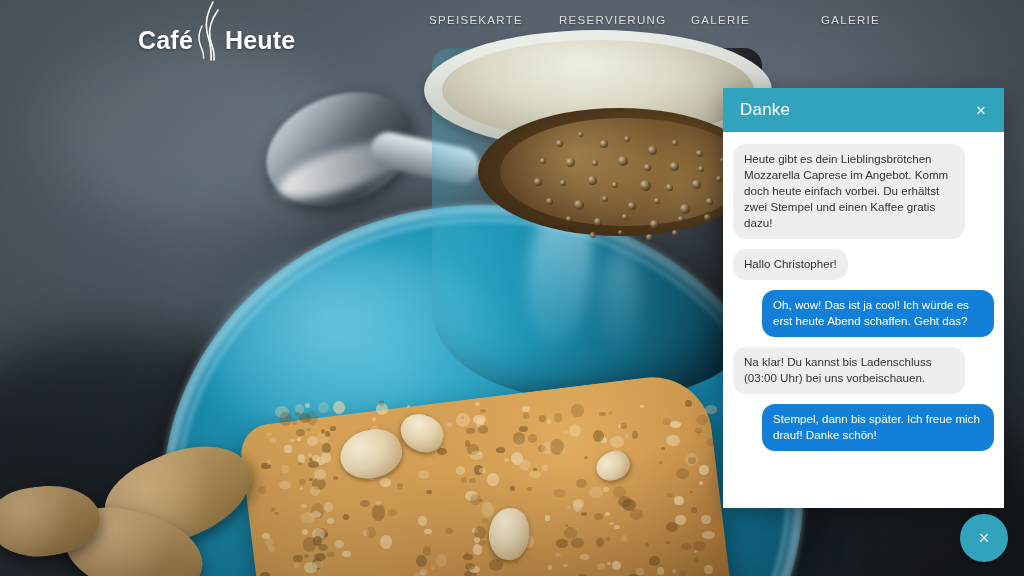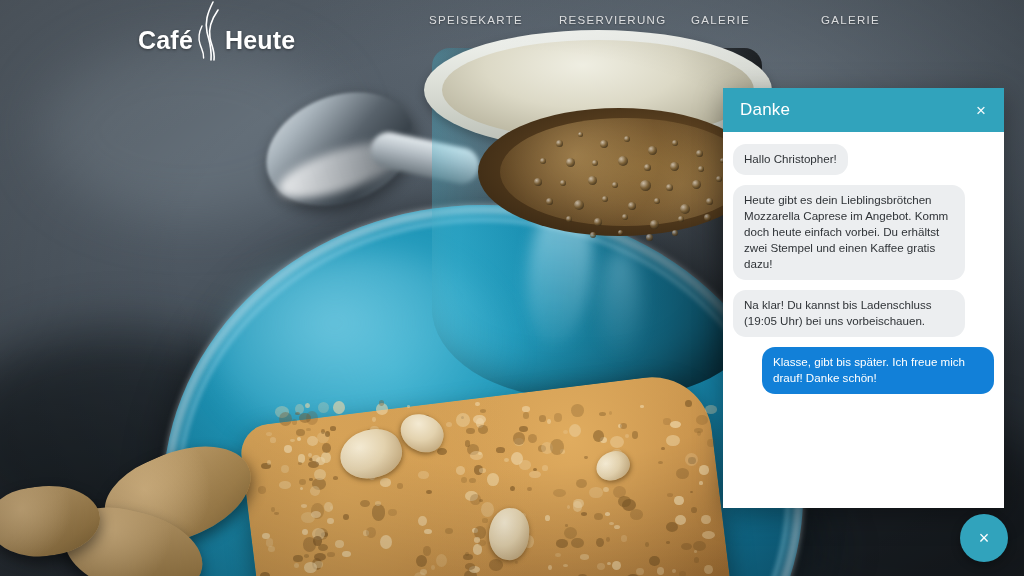--- a/index.html
+++ b/index.html
@@ -746,30 +746,33 @@
 
   <section class="chat">
 
     <div class="chat-header">
       <span class="chat-title">Danke</span>
       <span class="chat-close">×</span>
     </div>
 
     <div class="chat-body" id="chat-body">
         <div class="msg-row in">
-          <div class="bubble in">Hallo Christopher!</div>
-        </div>
-        <div class="msg-row in">
           <div class="bubble in">Heute gibt es dein Lieblingsbrötchen Mozzarella Caprese im Angebot. Komm doch heute einfach vorbei. Du erhältst zwei Stempel und einen Kaffee gratis dazu!</div>
         </div>
         <div class="msg-row in">
-          <div class="bubble in">Na klar! Du kannst bis Ladenschluss (19:05 Uhr) bei uns vorbeischauen.</div>
+          <div class="bubble in">Hallo Christopher!</div>
         </div>
         <div class="msg-row out">
-          <div class="bubble out">Klasse, gibt bis später. Ich freue mich drauf! Danke schön!</div>
+          <div class="bubble out">Oh, wow! Das ist ja cool! Ich würde es erst heute Abend schaffen. Geht das?</div>
+        </div>
+        <div class="msg-row in">
+          <div class="bubble in">Na klar! Du kannst bis Ladenschluss (03:00 Uhr) bei uns vorbeischauen.</div>
+        </div>
+        <div class="msg-row out">
+          <div class="bubble out">Stempel, dann bis später. Ich freue mich drauf! Danke schön!</div>
         </div>
       </div>
 
   </section>
 
   <div class="fab">×</div>
 
 </div>
 
 </body></html>

